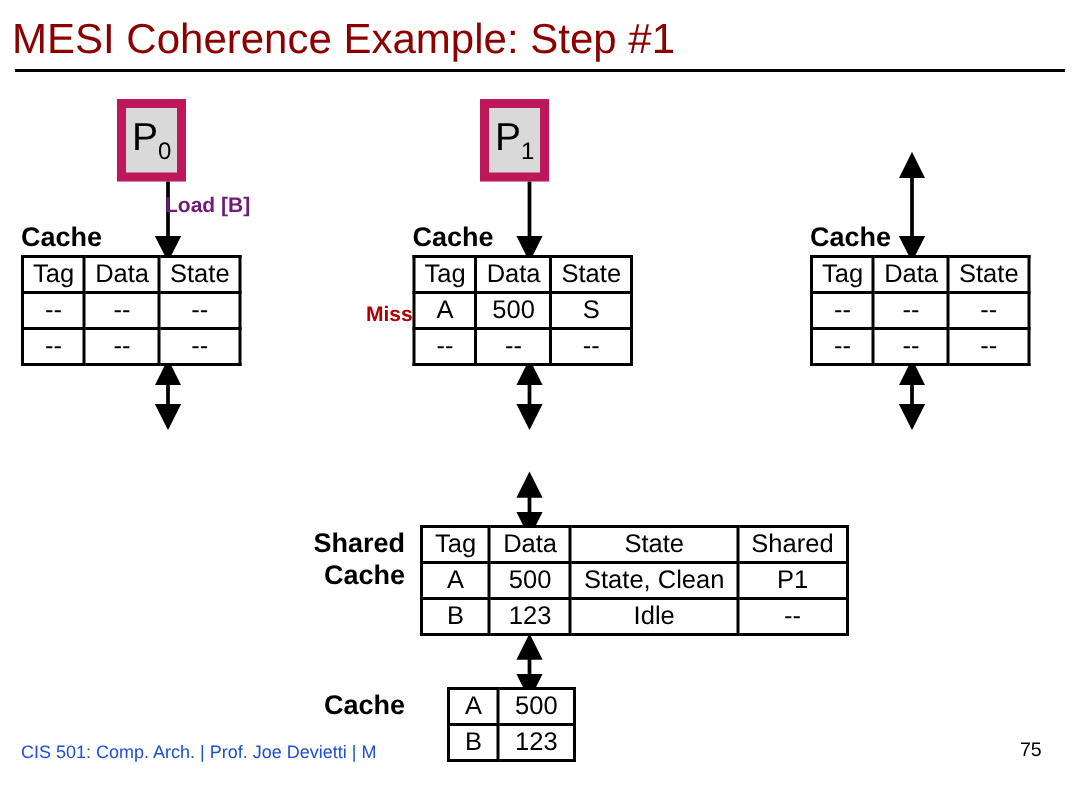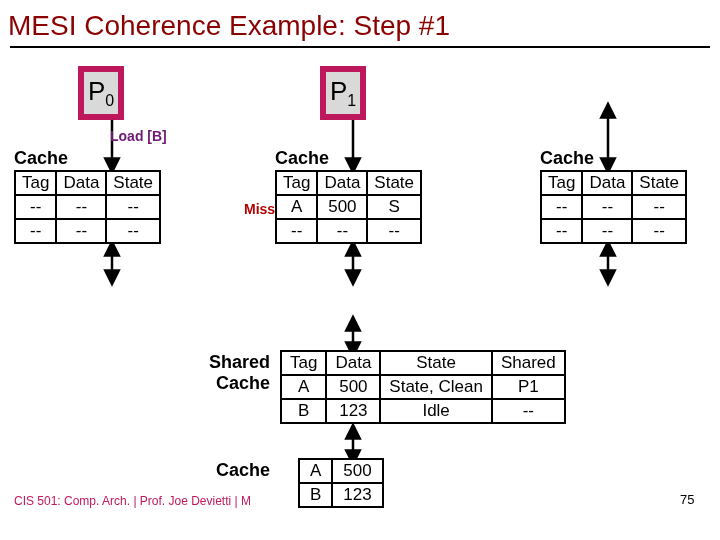--- a/index.html
+++ b/index.html
@@ -101,21 +101,21 @@
   table.memtable td {
     border: 2px solid #000;
     padding: 1px 10px;
     font-size: 17px;
     text-align: center;
   }
   
   .footer {
     position: absolute;
     font-size: 12px;
-    color: #be185d;
+    color: #1d4ed8;
   }
   .pagenum {
     position: absolute;
     font-size: 13px;
   }
   
   svg.arrows {
     position: absolute;
     left: 0; top: 0;
     width: 720px; height: 460px;

